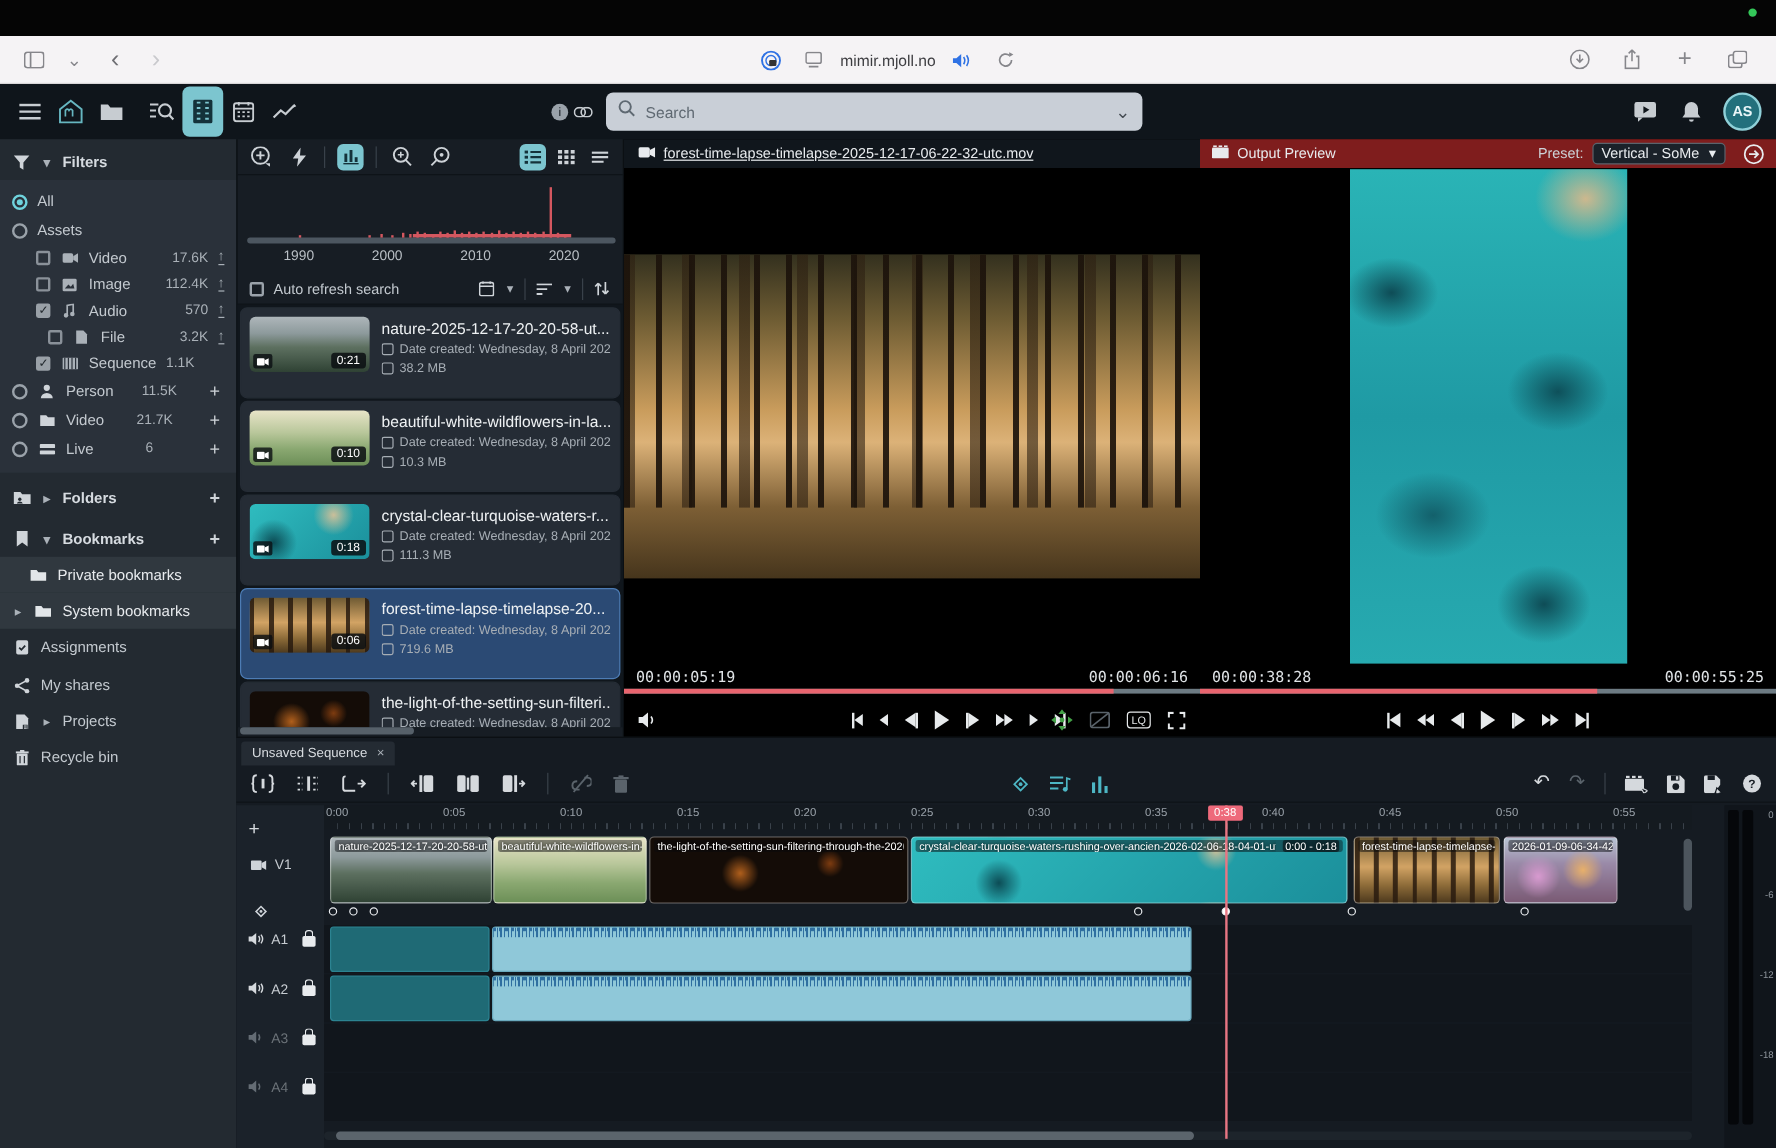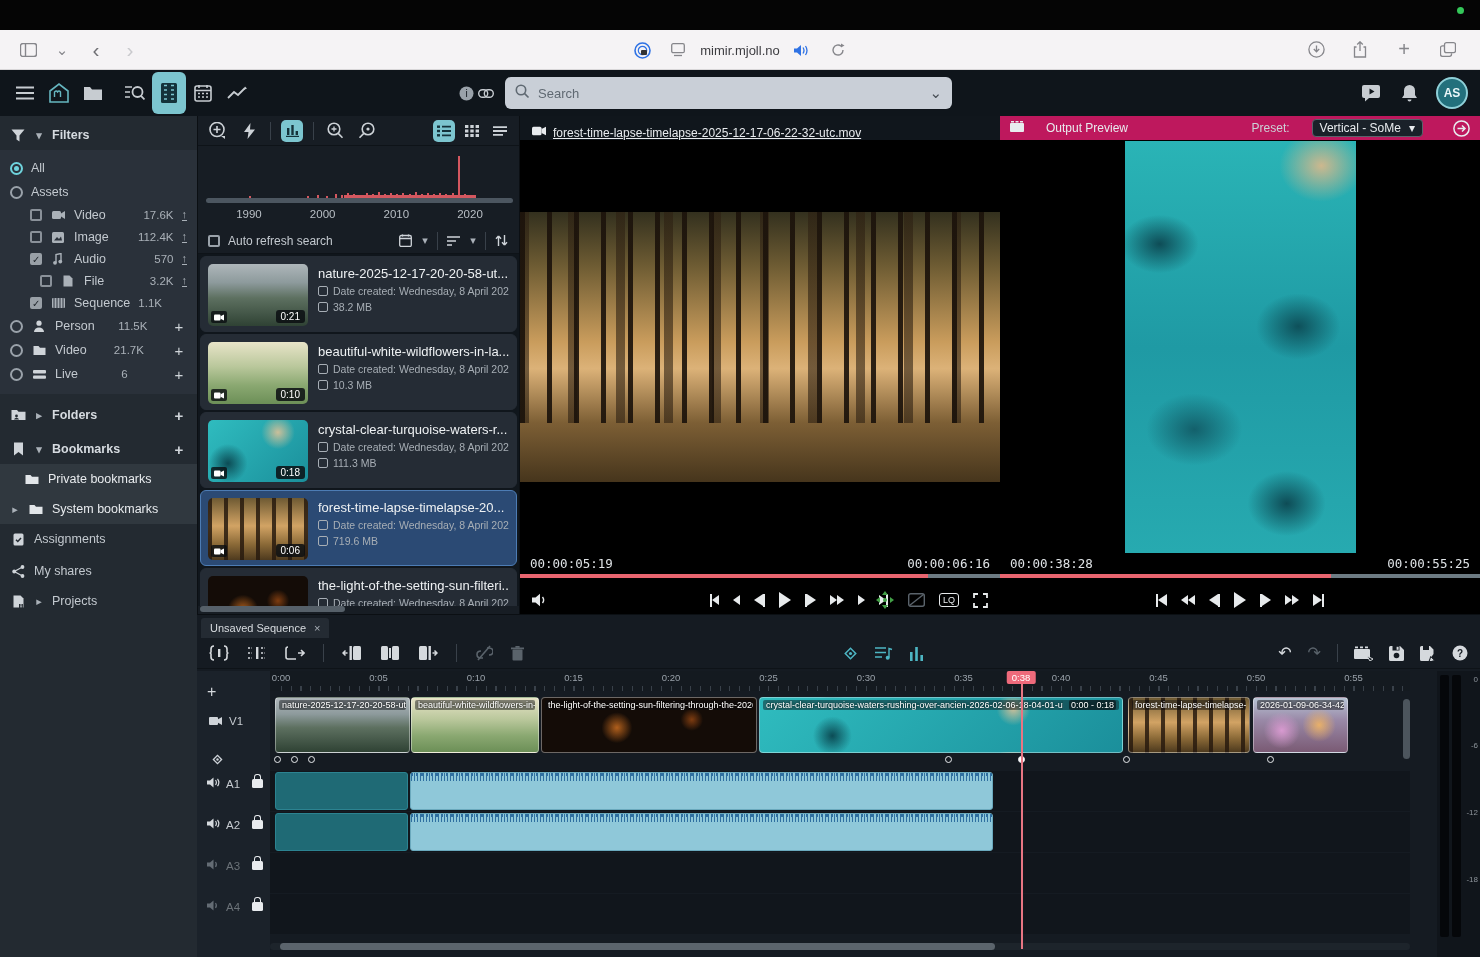--- a/index.html
+++ b/index.html
@@ -57,61 +57,61 @@
   #histogram { position:absolute; left:8px; top:36px; width:307px; height:72px; }
   #hist-axis { position:absolute; left:0; right:0; top:46px; height:5px; border-radius:3px; background:#4c5660; }
   #hist-strip { position:absolute; left:45%; width:43%; top:43px; height:3px; background:#d4575f; }
   .hist-bar { position:absolute; width:2px; background:#d4575f; bottom:26px; }
   .hist-year { position:absolute; top:56px; font-size:11.5px; color:#b9bfc5; transform:translateX(-50%); }
   #auto-refresh-row { position:absolute; left:0; top:112px; width:100%; height:26px; display:flex; align-items:center; padding:0 10px; gap:8px; color:#c3c9cf; font-size:12px; border-bottom:1px solid #0e1318; }
   #ar-right { margin-left:auto; display:flex; align-items:center; gap:7px; color:#c3c9cf; }
   #asset-list { position:absolute; left:0; top:138px; width:100%; height:352px; overflow:hidden; background:#10161c; }
   .asset-card { position:relative; margin:2px 2px 0 2px; height:76px; background:#252c35; border-radius:6px; border:1px solid #252c35; display:flex; padding:7px; gap:10px; }
   .asset-card.selected { background:#2b4a74; border-color:#4d7cb4; }
-  .thumb { position:relative; width:100px; height:62px; border-radius:5px; flex:0 0 auto; overflow:hidden; }
+  .thumb { position:relative; width:100px; height:46px; border-radius:5px; flex:0 0 auto; overflow:hidden; }
   .dur-badge { position:absolute; right:3px; bottom:3px; background:rgba(10,14,18,.85); color:#fff; font-size:10px; padding:1px 5px; border-radius:3px; }
   .cam-badge { position:absolute; left:3px; bottom:3px; width:16px; height:12px; background:rgba(10,14,18,.8); border-radius:2px; display:flex; align-items:center; justify-content:center; }
   .asset-meta { min-width:0; padding-top:2px; }
   .asset-title { color:#eef1f3; font-size:13px; white-space:nowrap; overflow:hidden; }
   .asset-sub { display:flex; align-items:center; gap:5px; color:#a7aeb5; font-size:10.5px; margin-top:4px; white-space:nowrap; overflow:hidden; }
   .sub-ic { width:10px; height:10px; border:1px solid #a7aeb5; border-radius:2px; flex:0 0 auto; }
   #asset-hscroll { position:absolute; left:0; bottom:2px; width:100%; height:6px; }
   #asset-hthumb { position:absolute; left:2px; width:145px; height:6px; border-radius:3px; background:#566069; }
 
   
   .th-nature { background:linear-gradient(180deg,#aeb6ba 0%,#8d9a9c 30%,#5d7060 55%,#2f4234 100%); }
   .th-flowers { background:linear-gradient(180deg,#e8e4c8 0%,#b9c79b 40%,#8aa871 70%,#6c8f57 100%); }
   .th-crystal { background:radial-gradient(circle 28px at 70% 20%,#cbbf9a 0%,transparent 60%),radial-gradient(circle 30px at 20% 70%,#0c4c55 0%,transparent 65%),linear-gradient(135deg,#2fbcbf 0%,#1b8f9b 100%); }
   .th-forest { background:repeating-linear-gradient(90deg,rgba(40,26,14,.85) 0 4px,transparent 4px 16px),linear-gradient(180deg,#6e5a33 0%,#d2a364 45%,#8a6937 75%,#4e3a1e 100%); }
   .th-sunset { background:radial-gradient(circle 22px at 35% 55%,#b05f1c 0%,transparent 70%),radial-gradient(circle 16px at 70% 40%,#7e3c10 0%,transparent 70%),#140c07; }
   .th-city { background:radial-gradient(circle 26px at 30% 60%,#d89ad0 0%,transparent 70%),radial-gradient(circle 24px at 70% 50%,#e8b06a 0%,transparent 70%),linear-gradient(180deg,#b8c4d4 0%,#9a8aa8 40%,#7a5a74 100%); }
 
   
   #player { position:absolute; left:520px; top:116px; width:480px; height:498px; background:#000; }
-  #player-head { height:24px; background:#10161c; display:flex; align-items:flex-end; gap:7px; padding:0 12px; }
+  #player-head { height:24px; background:#10161c; display:flex; align-items:center; gap:7px; padding:0 12px; }
   #player-file { color:#e8ebee; font-size:12px; text-decoration:underline; }
   #video-main { position:absolute; left:0; top:96px; width:480px; height:270px; overflow:hidden; }
   #video-main .trunks { position:absolute; inset:0 0 22% 0; background:repeating-linear-gradient(90deg,rgba(28,19,11,.92) 0 5px,transparent 5px 27px),repeating-linear-gradient(90deg,rgba(45,32,18,.6) 0 9px,transparent 9px 48px); }
   #video-main { background:linear-gradient(180deg,#33301e 0%,#6e5c33 20%,#c99c5c 48%,#dcb278 58%,#7d5f35 78%,#46351c 100%); }
   .tc-row { position:absolute; left:0; width:100%; display:flex; justify-content:space-between; padding:0 10px; color:#dfe3e6; font-size:12.5px; font-family:"DejaVu Sans Mono", monospace; }
   .progress { position:absolute; left:0; width:100%; height:4px; background:#6d7b83; }
   .progress .fill { height:100%; background:#e8656f; }
   .transport { position:absolute; left:0; width:100%; height:36px; display:flex; align-items:center; color:#e7eaec; }
   .t-group { display:flex; align-items:center; gap:14px; }
   .ticon { display:inline-flex; align-items:center; justify-content:center; height:16px; }
   .tri-r { width:0; height:0; border-left:9px solid currentColor; border-top:6px solid transparent; border-bottom:6px solid transparent; }
   .tri-r.sm { border-left-width:7px; border-top-width:5px; border-bottom-width:5px; }
   .tri-l { width:0; height:0; border-right:9px solid currentColor; border-top:6px solid transparent; border-bottom:6px solid transparent; }
   .tri-l.sm { border-right-width:7px; border-top-width:5px; border-bottom-width:5px; }
   .vbar { width:2px; height:13px; background:currentColor; }
   .lq-box { border:1.5px solid #e7eaec; border-radius:3px; font-size:9px; padding:1px 3px; color:#e7eaec; }
 
   
   #output { position:absolute; left:1000px; top:116px; width:480px; height:498px; background:#000; }
-  #output-head { height:24px; background:#be185d; display:flex; align-items:center; gap:22px; padding:0 10px; color:#e8ebee; font-size:12px; }
+  #output-head { height:24px; background:#7f1d1d; display:flex; align-items:center; gap:7px; padding:0 10px; color:#e8ebee; font-size:12px; }
   #preset-label { margin-left:auto; color:#cdd2d7; font-size:12px; }
   #preset-select { display:flex; align-items:center; gap:8px; border:1px solid #5a636c; border-radius:4px; background:#1a2129; color:#e8ebee; font-size:12px; padding:1px 7px; }
   #video-out { position:absolute; left:125px; top:25px; width:231px; height:412px; background:radial-gradient(ellipse 70px 60px at 85% 6%,#cdb88e 0%,transparent 60%),radial-gradient(ellipse 60px 45px at 15% 25%,#0e4c56 0%,transparent 65%),radial-gradient(ellipse 70px 55px at 75% 45%,#0e505a 0%,transparent 60%),radial-gradient(ellipse 80px 60px at 30% 70%,#13606b 0%,transparent 60%),radial-gradient(ellipse 60px 50px at 70% 88%,#0e4c56 0%,transparent 65%),linear-gradient(180deg,#2ab4b6 0%,#1f9aa4 50%,#27aab0 100%); }
 
   
   #timeline { position:absolute; left:197px; top:614px; width:1283px; height:343px; background:#151b22; border-top:1px solid #0b0f13; }
   #tl-tabs { height:23px; display:flex; align-items:flex-end; }
   #tl-tab { margin-left:4px; height:20px; background:#242b33; color:#d8dce0; font-size:11px; display:flex; align-items:center; gap:8px; padding:0 9px; border-radius:3px 3px 0 0; }
   #tl-toolbar { height:31px; display:flex; align-items:center; gap:18px; padding:0 12px; color:#d5d9dd; border-bottom:1px solid #0e1318; }
   .teal { color:#4db6c4 !important; }
@@ -488,20 +488,31 @@
       <span class="mini-icon">
           <svg width="11" height="13" viewBox="0 0 11 13">
             <path d="M0.5,0.5 h7 l3,3 v9 h-10 Z" fill="#cfd4d9"></path>
             <path d="M6,9 h4 v4 h-4 Z" fill="#232a31"></path>
             <path d="M7,10 h2.3 M7,11.8 h2.3" stroke="#cfd4d9" stroke-width="0.9"></path>
           </svg>
         </span>
       <span class="glyph">▸</span>
       <span>Projects</span>
     </div>
+    <div class="sb-row sb-item">
+      <span class="mini-icon">
+          <svg width="11" height="13" viewBox="0 0 11 13">
+            <rect x="1" y="3" width="9" height="10" rx="1" fill="#cfd4d9"></rect>
+            <rect x="0" y="1.2" width="11" height="1.6" fill="#cfd4d9"></rect>
+            <rect x="3.7" y="0" width="3.6" height="1.6" fill="#cfd4d9"></rect>
+            <path d="M3.7,5 v6 M7.3,5 v6" stroke="#232a31" stroke-width="1"></path>
+          </svg>
+        </span>
+      <span>Recycle bin</span>
+    </div>
   </div>
 
   <div id="assets">
     <div id="assets-toolbar">
       <span class="tb-ic">
         <svg width="17" height="17" viewBox="0 0 17 17">
             <circle cx="8" cy="7.5" r="7" fill="none" stroke="currentColor" stroke-width="1.6"></circle>
             <path d="M8,4 v7 M4.5,7.5 h7" stroke="currentColor" stroke-width="1.6"></path>
             <polygon points="12,14 16,14 16,17" fill="currentColor"></polygon>
           </svg>

